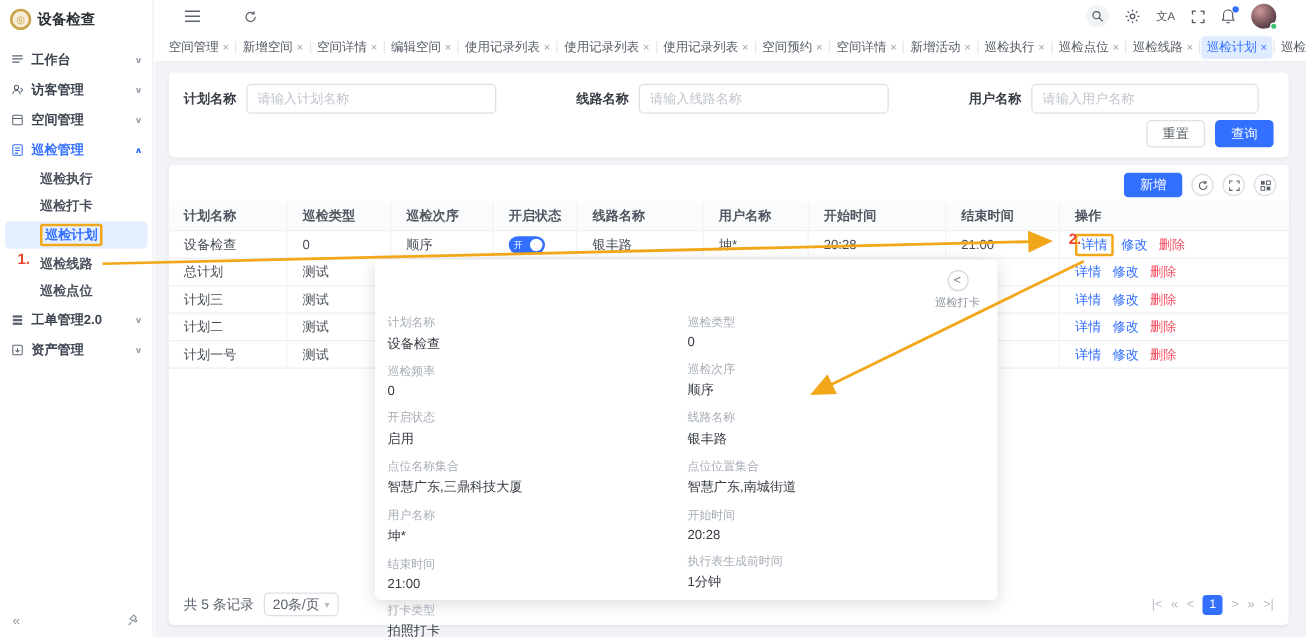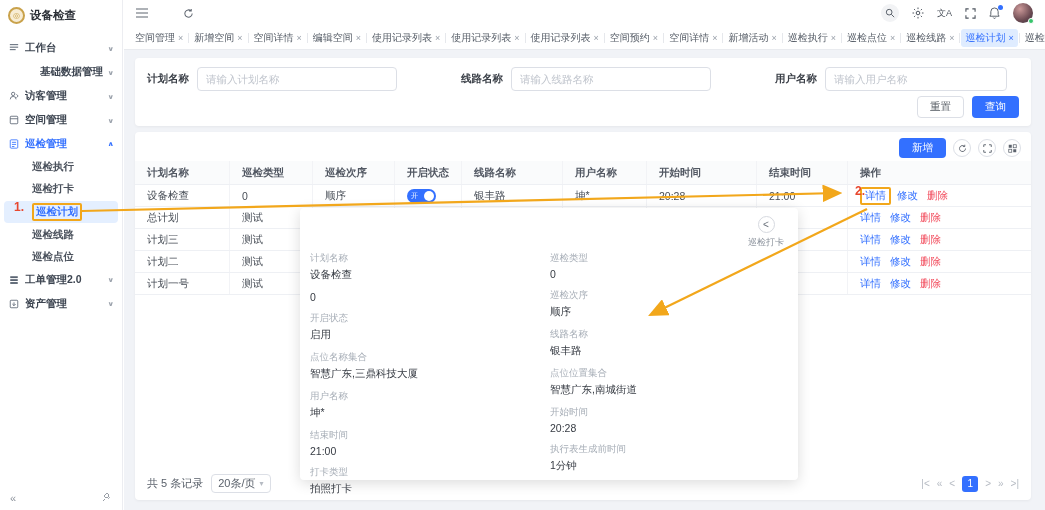--- a/index.html
+++ b/index.html
@@ -18,21 +18,21 @@
   .menu-item .chev { color:#9aa1ab; font-size:8px; transform:scale(1,.8); }
   .menu-item.indent { padding-left:24px; }
   .menu-item.blue, .menu-item.blue .mi-icon, .menu-item.blue .chev { color:#3370ff; }
   .submenu-item { height:22px; display:flex; align-items:center; padding-left:32px; font-size:10.5px; color:#4a515c; cursor:pointer; }
   .submenu-item.active { background:#e4efff; border-radius:4px; margin:1px 4px; padding-left:28px; color:#3370ff; }
   .annot-box-side { border:2px solid #f2a71b; border-radius:2px; padding:0 2px; }
   .side-bottom-icons { position:absolute; bottom:6px; left:0; width:100%; display:flex; justify-content:space-between; padding:0 10px; color:#8d939c; }
 
   
   #main { position:absolute; left:124px; top:0; width:921px; height:510px; }
-  #topbar { height:26px; background:#fff; display:flex; align-items:center; padding:0 12px;gap:23px; }
+  #topbar { height:26px; background:#fff; display:flex; align-items:center; padding:0 24px;gap:23px; }
   .tb-icon { color:#5f6670; margin-right:12px; font-size:12px; cursor:pointer; display:flex; align-items:center; }
   #topbar-right { margin-left:auto; display:flex; align-items:center; gap:13px; }
   .tbr-icon { color:#4e555f; display:flex; align-items:center; cursor:pointer; position:relative; }
   .search-bubble { width:18px; height:18px; border-radius:50%; background:#f2f3f5; display:flex; align-items:center; justify-content:center; }
   .bell-dot { position:absolute; top:-2px; right:-3px; width:5px; height:5px; border-radius:50%; background:#3370ff; }
   .avatar { width:20px; height:20px; border-radius:50%; background:radial-gradient(circle at 35% 30%, #c99, #6b4a52 60%, #3a3340); position:relative; cursor:pointer; }
   .avatar .status { position:absolute; bottom:-1px; right:-1px; width:6px; height:6px; border-radius:50%; background:#35c46a; border:1px solid #fff; }
 
   #tabbar { height:24px; background:#fff; border-bottom:1px solid #e9ebef; display:flex; align-items:center; padding:0 6px; overflow:hidden; white-space:nowrap; }
   .tab { display:inline-flex; align-items:center; padding:2px 4px; margin:0 1px; border-radius:3px; color:#555c66; font-size:10px; cursor:pointer; flex:0 0 auto; }
@@ -105,25 +105,20 @@
   <div class="menu" id="side-menu">
       <div class="menu-item">
         <span class="mi-icon">
           <svg width="10" height="10" viewBox="0 0 12 12">
             <path d="M1 2h10M1 5h10M1 8h7" stroke="currentColor" stroke-width="1.2"></path>
           </svg>
         </span>
         <span class="mi-label">工作台</span>
         <span class="chev">∨</span>
       </div>
-      <div class="menu-item indent">
-        <span class="mi-icon"></span>
-        <span class="mi-label">基础数据管理</span>
-        <span class="chev">∨</span>
-      </div>
       <div class="menu-item">
         <span class="mi-icon">
           <svg width="10" height="10" viewBox="0 0 12 12">
             <circle cx="5" cy="3.5" r="2" stroke="currentColor" fill="none"></circle>
             <path d="M1.5 10a3.5 3.5 0 0 1 7 0 M9 4l2 2-2 2" stroke="currentColor" fill="none"></path>
           </svg>
         </span>
         <span class="mi-label">访客管理</span>
         <span class="chev">∨</span>
       </div>
@@ -470,20 +465,21 @@
   <div class="back-wrap">
     <div class="back-circle">&lt;</div>
     <div class="back-text">巡检打卡</div>
   </div>
   <div class="dcol" id="dcol-left">
       <div class="dfield">
         <div class="dlabel">计划名称</div>
         <div class="dvalue">设备检查</div>
       </div>
       <div class="dfield">
+        <div class="dlabel">巡检频率</div>
         <div class="dvalue">0</div>
       </div>
       <div class="dfield">
         <div class="dlabel">开启状态</div>
         <div class="dvalue">启用</div>
       </div>
       <div class="dfield">
         <div class="dlabel">点位名称集合</div>
         <div class="dvalue">智慧广东,三鼎科技大厦</div>
       </div>

